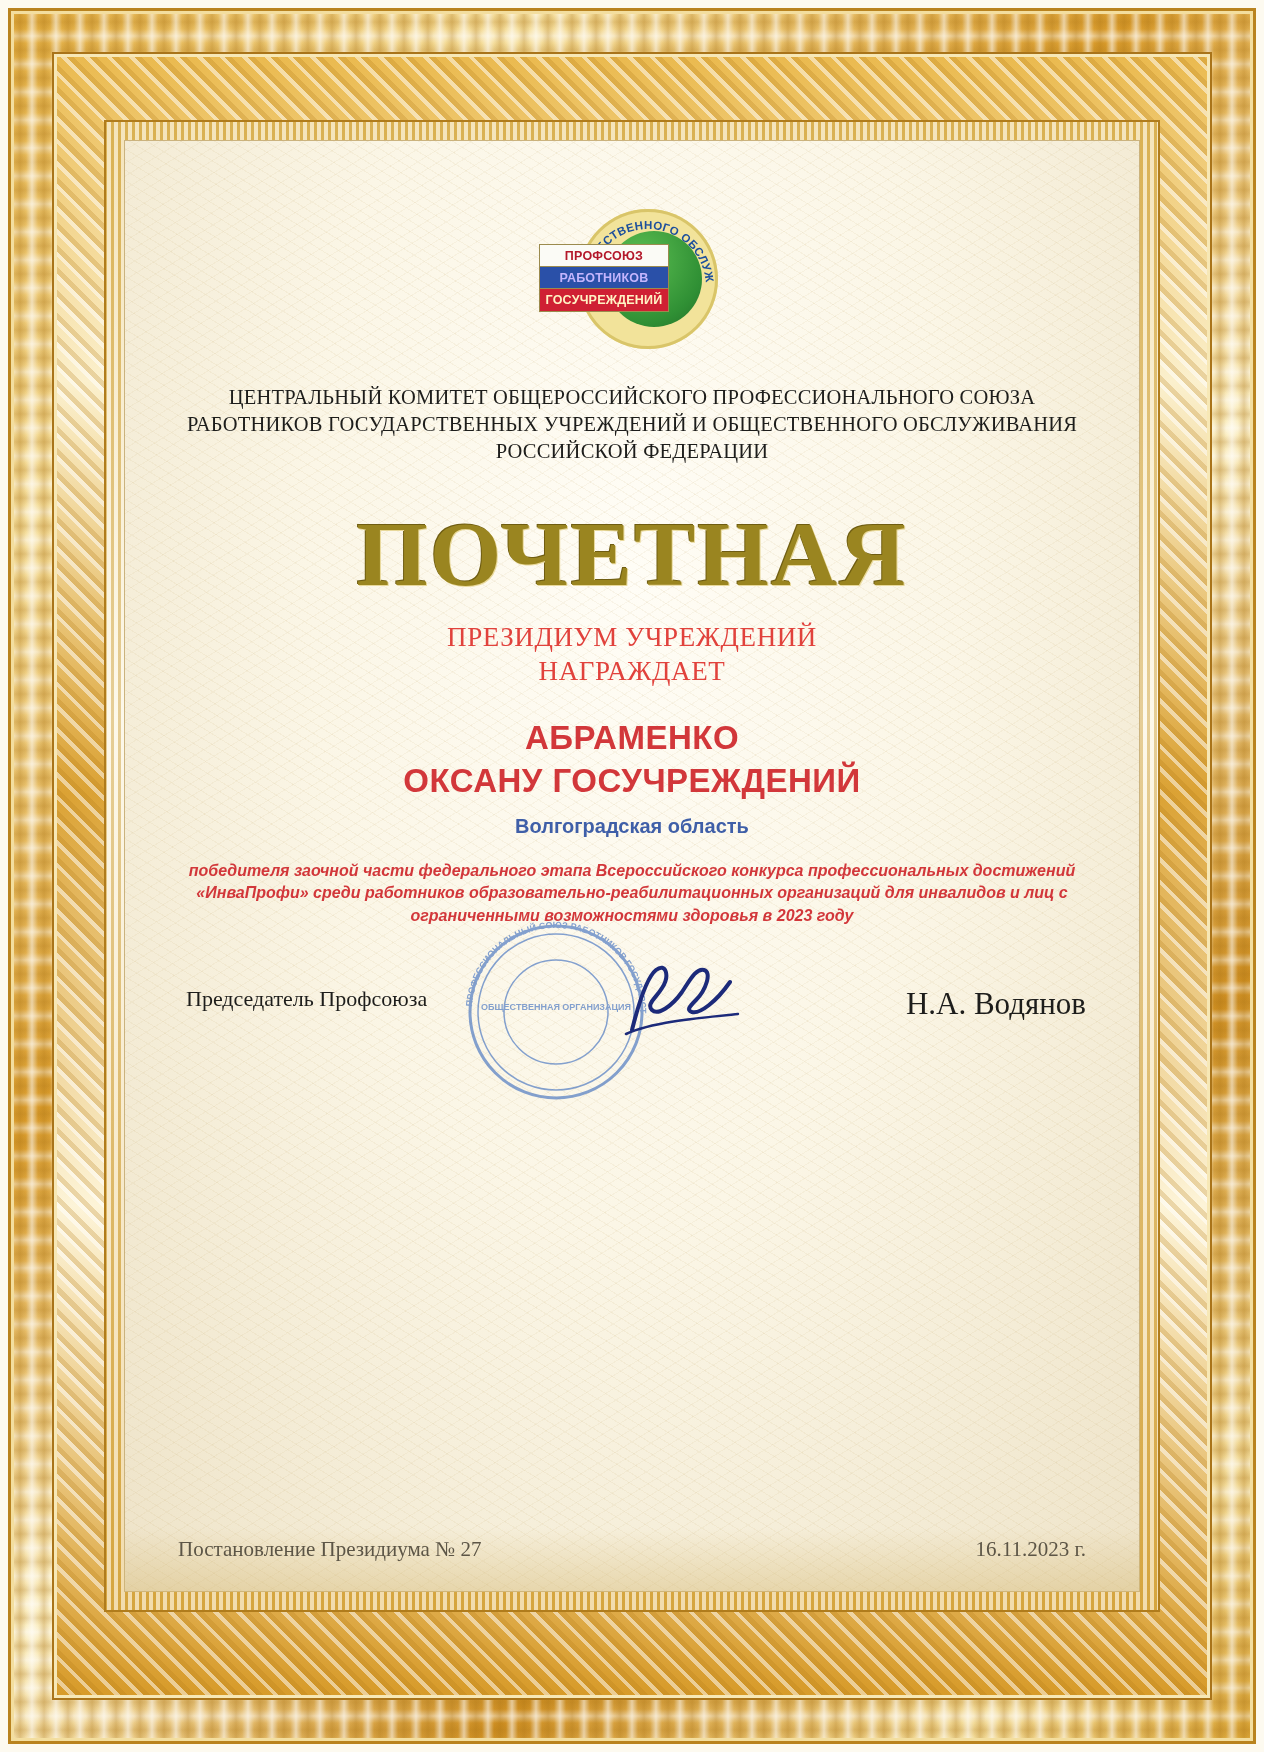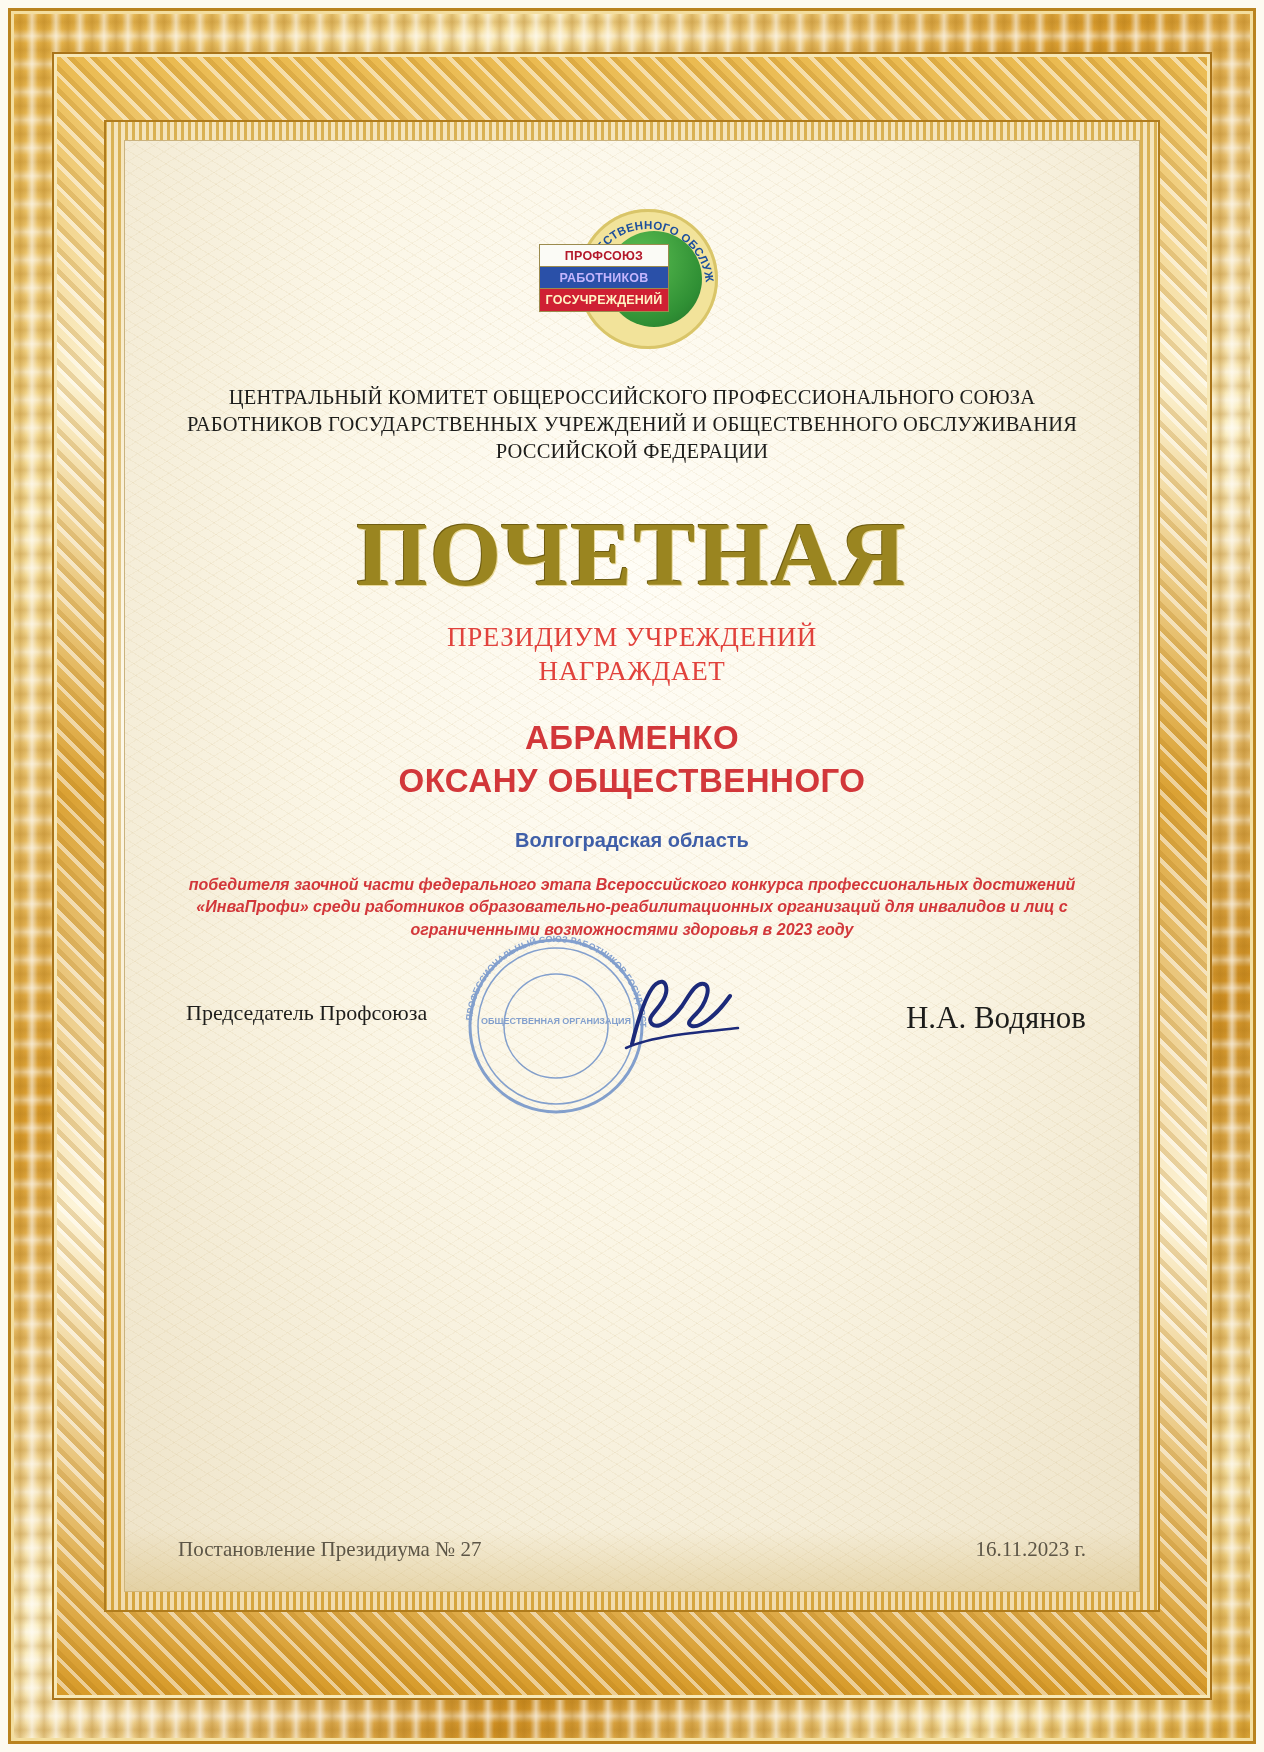--- a/index.html
+++ b/index.html
@@ -217,21 +217,21 @@
     margin-top: 28px;
     font-family: "Liberation Sans", sans-serif;
     font-weight: bold;
     font-size: 33px;
     line-height: 1.3;
     color: #d2373a;
     letter-spacing: 0.5px;
   }
 
   .region {
-    margin-top: 26px;
+    margin-top: 12px;
     font-family: "Liberation Sans", sans-serif;
     font-weight: bold;
     font-size: 20px;
     color: #3f5fa8;
   }
 
   .reason {
     margin-top: 22px;
     font-family: "Liberation Sans", sans-serif;
     font-style: italic;
@@ -342,21 +342,21 @@
         <span>ПОЧЕТНАЯ</span>
       </div>
 
       <div class="awards-line">
         <div>ПРЕЗИДИУМ УЧРЕЖДЕНИЙ</div>
         <div>НАГРАЖДАЕТ</div>
       </div>
 
       <div class="recipient">
         <div>АБРАМЕНКО</div>
-        <div>ОКСАНУ  ОБЩЕСТВЕННОГО</div>
+        <div>ОКСАНУ  ГОСУЧРЕЖДЕНИЙ</div>
       </div>
 
       <div class="region">Волгоградская область</div>
 
       <div class="reason">победителя заочной части федерального этапа Всероссийского конкурса профессиональных достижений «ИнваПрофи» среди работников образовательно-реабилитационных организаций для инвалидов и лиц с ограниченными возможностями здоровья в 2023 году</div>
 
       <div class="sign-row">
 
         <div class="stamp">
           <svg viewBox="0 0 212 212" xmlns="http://www.w3.org/2000/svg">

